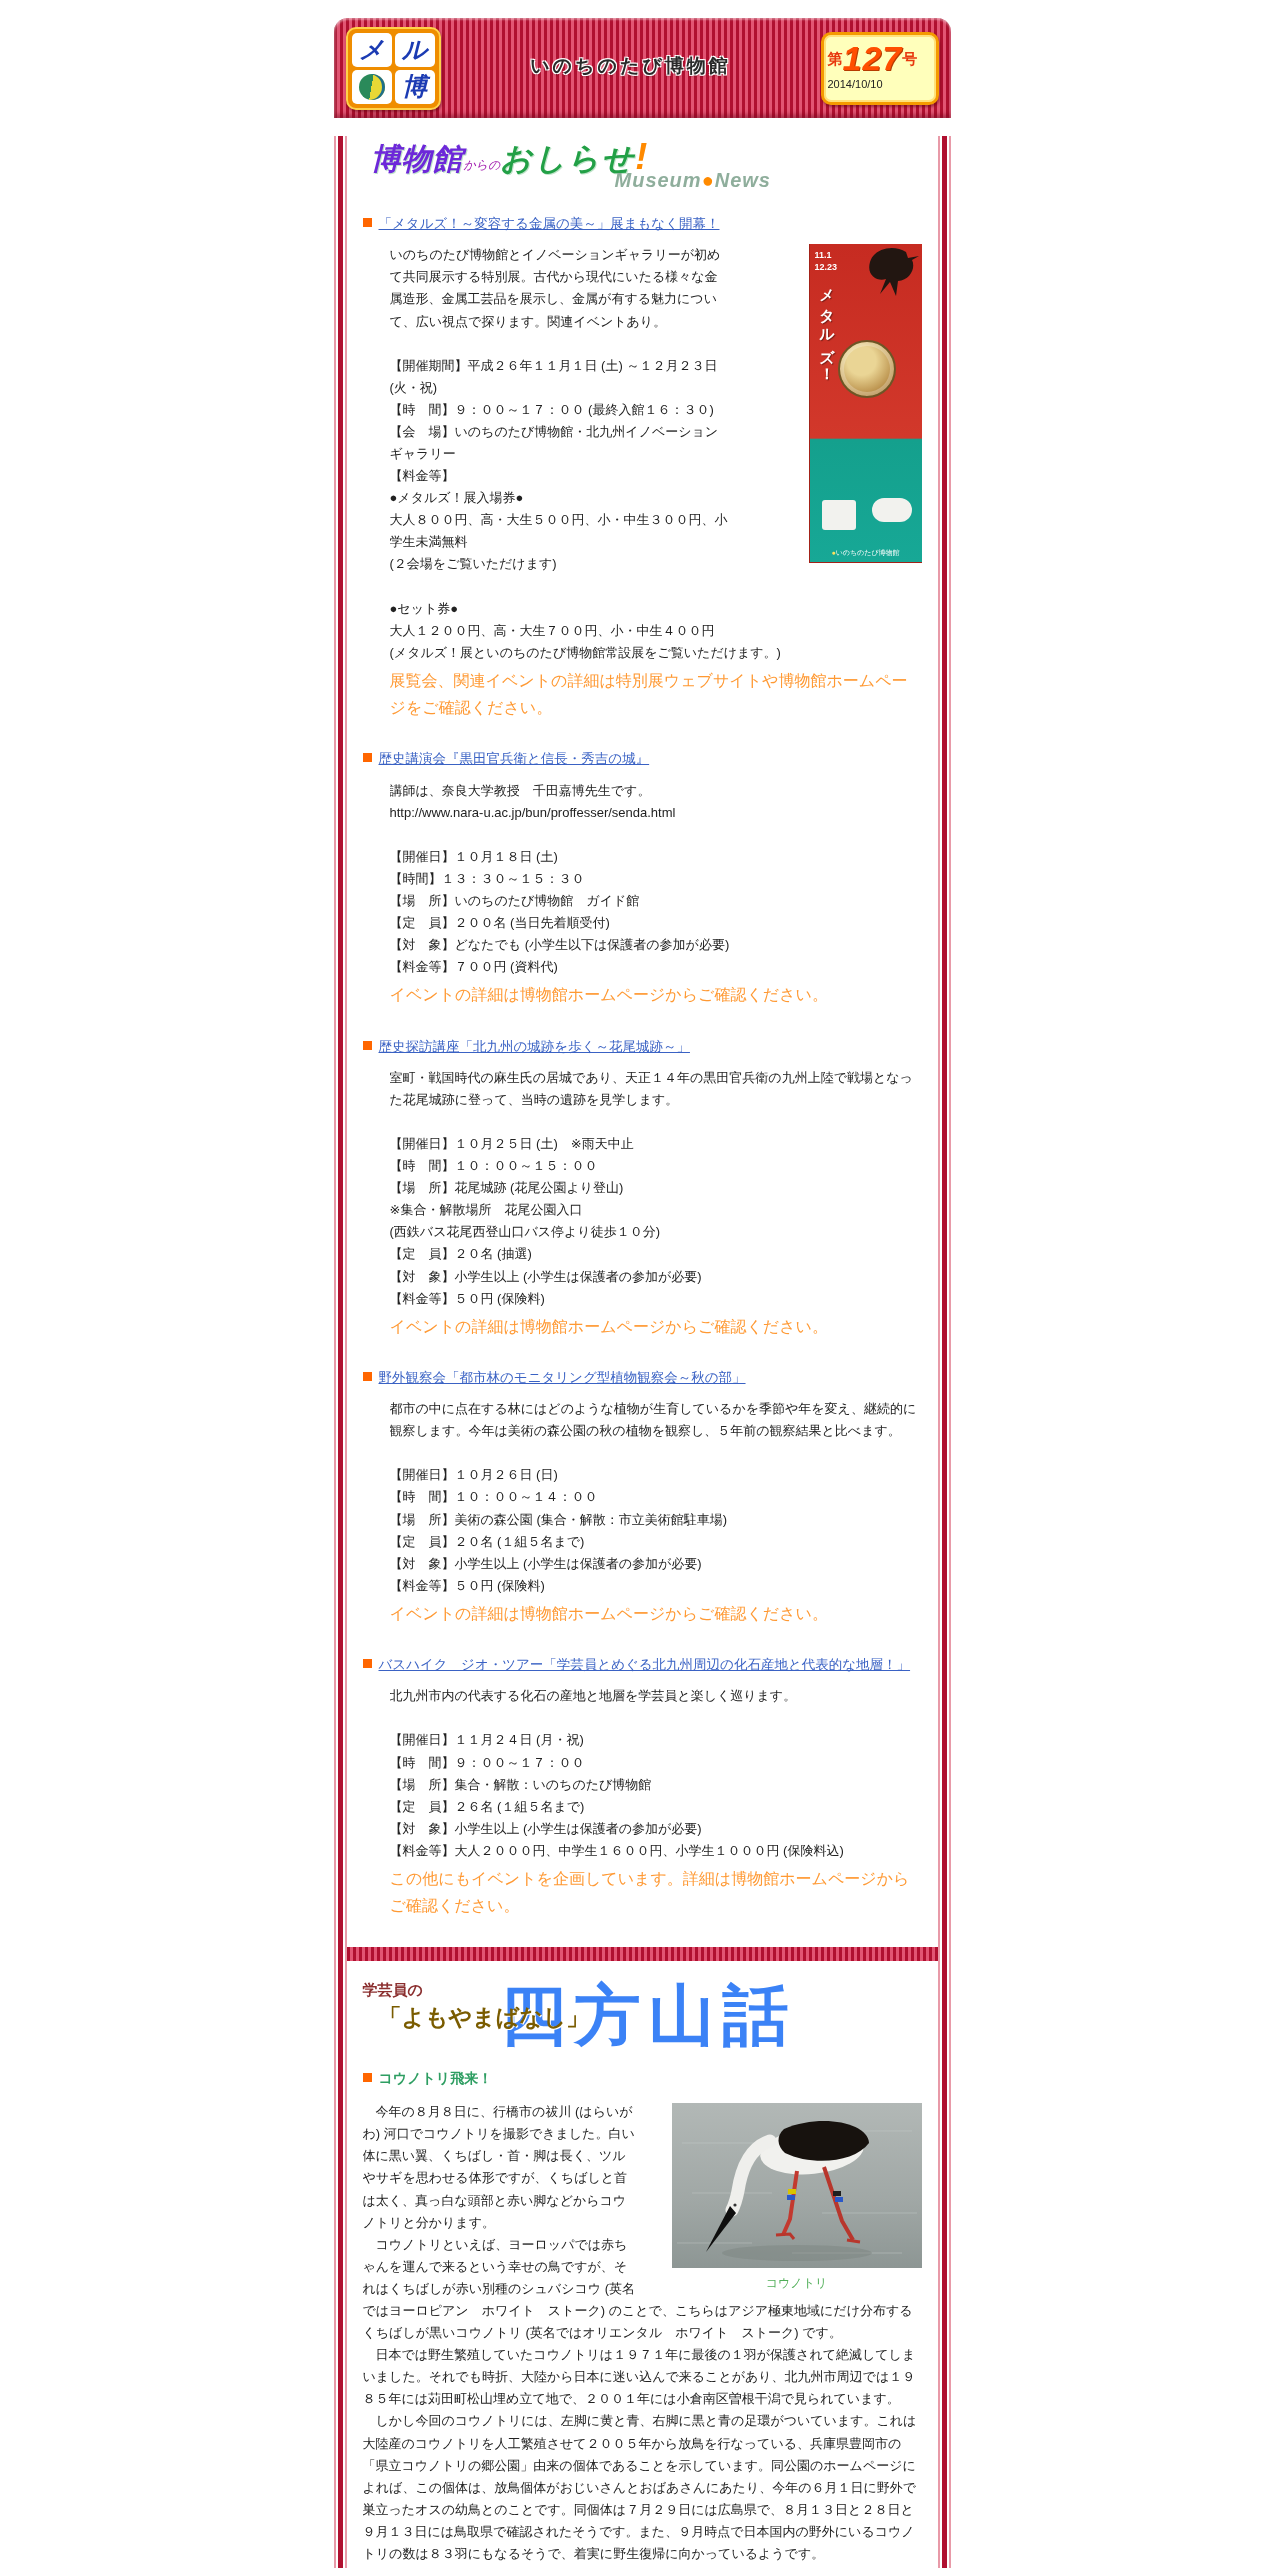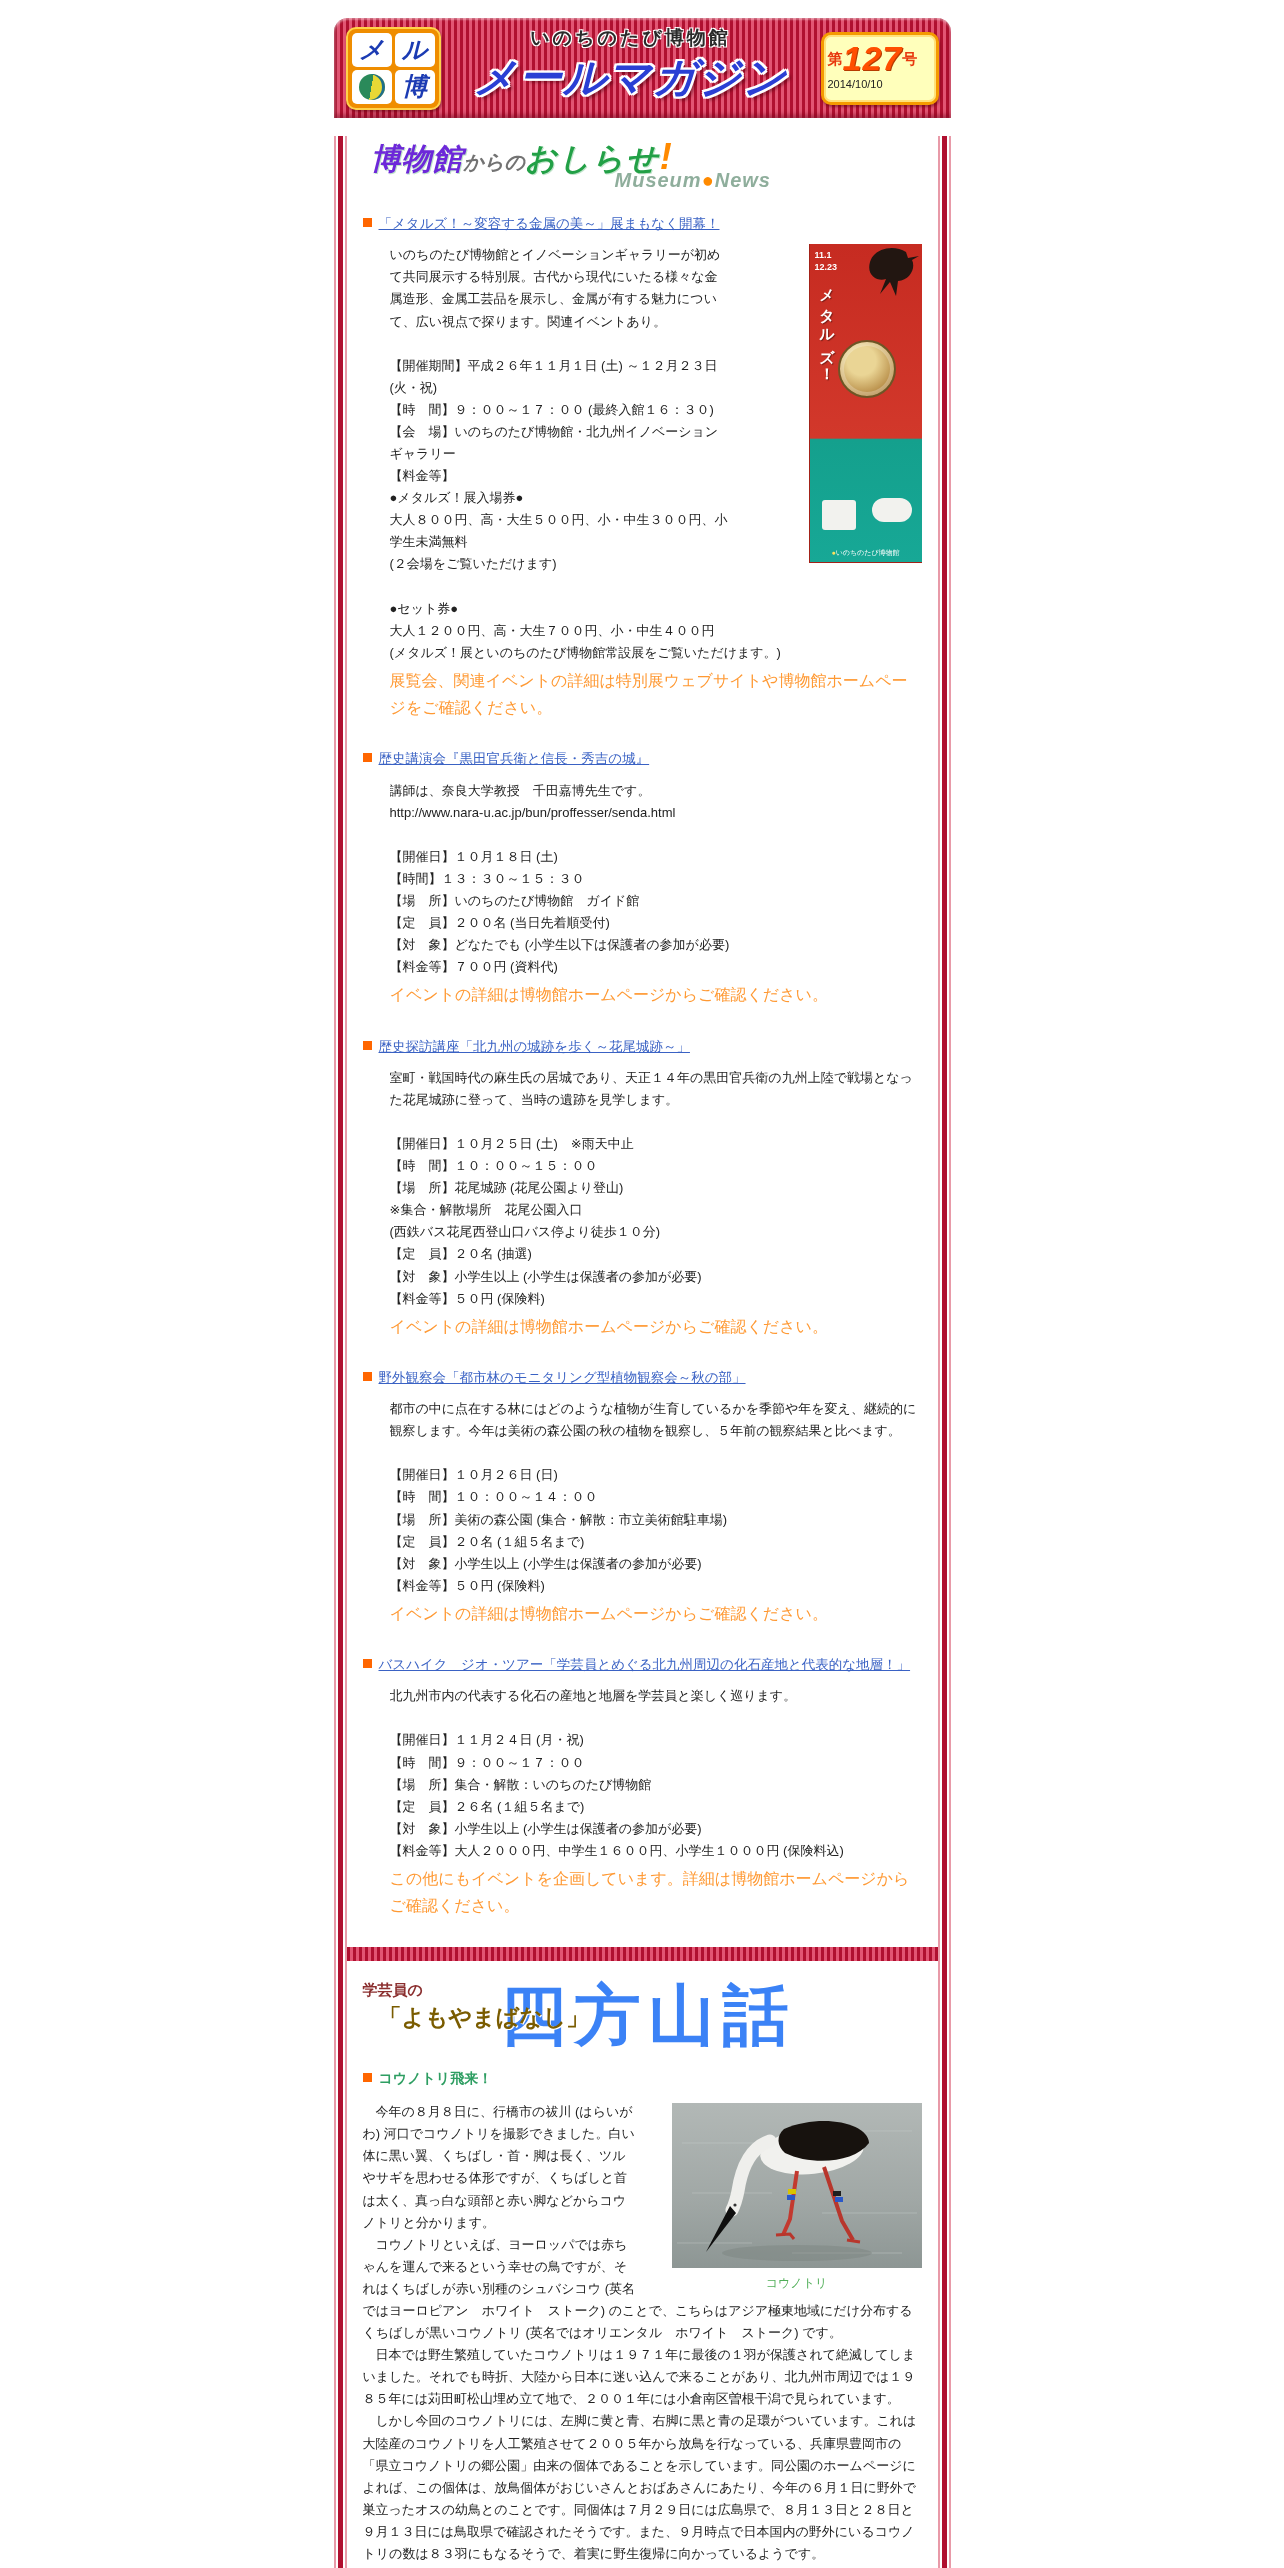--- a/index.html
+++ b/index.html
@@ -34,21 +34,21 @@
   .frame{position:relative;background:#fff;padding:0 13px;box-sizing:border-box;}
   .frame::before,.frame::after{content:"";position:absolute;top:0;bottom:0;width:13px;
     background:linear-gradient(90deg,#e89aa8 0 2px,#ffffff 2px 4px,#b01030 4px 9px,#ffffff 9px 11px,#e89aa8 11px 13px);}
   .frame::before{left:0;}
   .frame::after{right:0;}
 
   
   .s1h{position:relative;margin:18px 16px 0;height:58px;}
   .s1h-jp{white-space:nowrap;}
   .s1h-main{font-size:30px;font-weight:800;font-style:italic;color:#6d28d9;letter-spacing:1px;text-shadow:1px 1px 0 #bfe3c9;margin-left:8px;}
-  .s1h-mid{font-size:20px;font-weight:bold;color:#737373;font-style:italic;}
+  .s1h-mid{font-size:12px;font-weight:normal;color:#a21caf;font-style:italic;}
   .s1h-tail{font-size:31px;font-weight:800;font-style:italic;color:#22a046;letter-spacing:2px;text-shadow:1px 1px 0 #bfe3c9;}
   .s1h-bang{font-size:36px;font-weight:900;color:#ff8a00;font-style:italic;}
   .s1h-en{position:absolute;left:252px;top:33px;font-size:20px;font-weight:bold;font-style:italic;color:#8fae9c;letter-spacing:1px;}
   .s1h-dot{color:#ff8a00;font-size:20px;font-style:normal;}
 
   
   .event{margin:20px 16px 28px;}
   .event-title{font-size:13.5px;line-height:1.5;}
   .sq{display:inline-block;width:9px;height:9px;background:#ff6600;margin-right:7px;vertical-align:1px;}
   .elink{color:#3a62c4;text-decoration:underline;cursor:pointer;}
@@ -103,21 +103,20 @@
     <div class="logo">
       <div class="tile">メ</div>
       <div class="tile">ル</div>
       <div class="tile">
           <span class="globe"></span>
         </div>
       <div class="tile">博</div>
     </div>
     <div class="mast-title">
       <div class="site-name">いのちのたび博物館</div>
-      <div class="mag-title">メールマガジン</div>
     </div>
     <div class="issue-badge">
       <div class="issue-line"><span class="issue-prefix">第</span><span class="issue-number">127</span><span class="issue-suffix">号</span></div>
       <div class="issue-date">2014/10/10</div>
     </div>
   </header>
 
   <div class="frame">
 
     <section>

